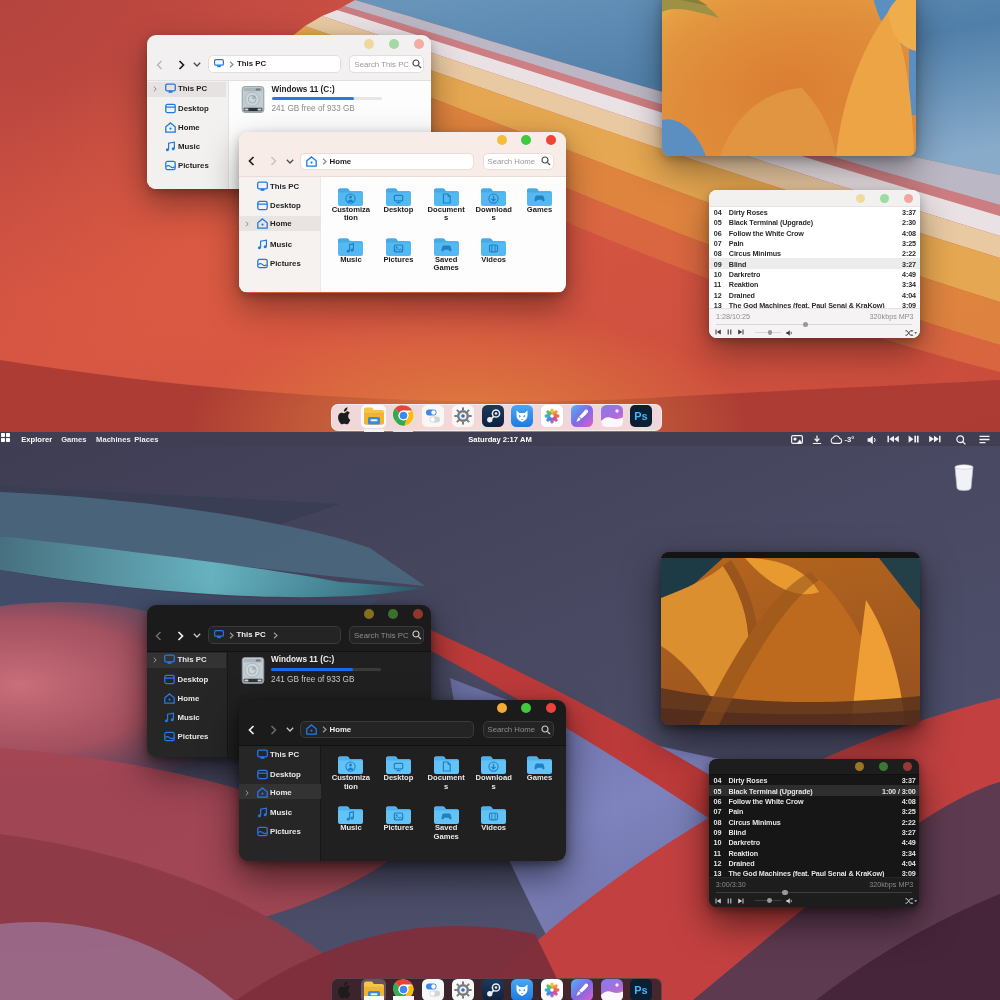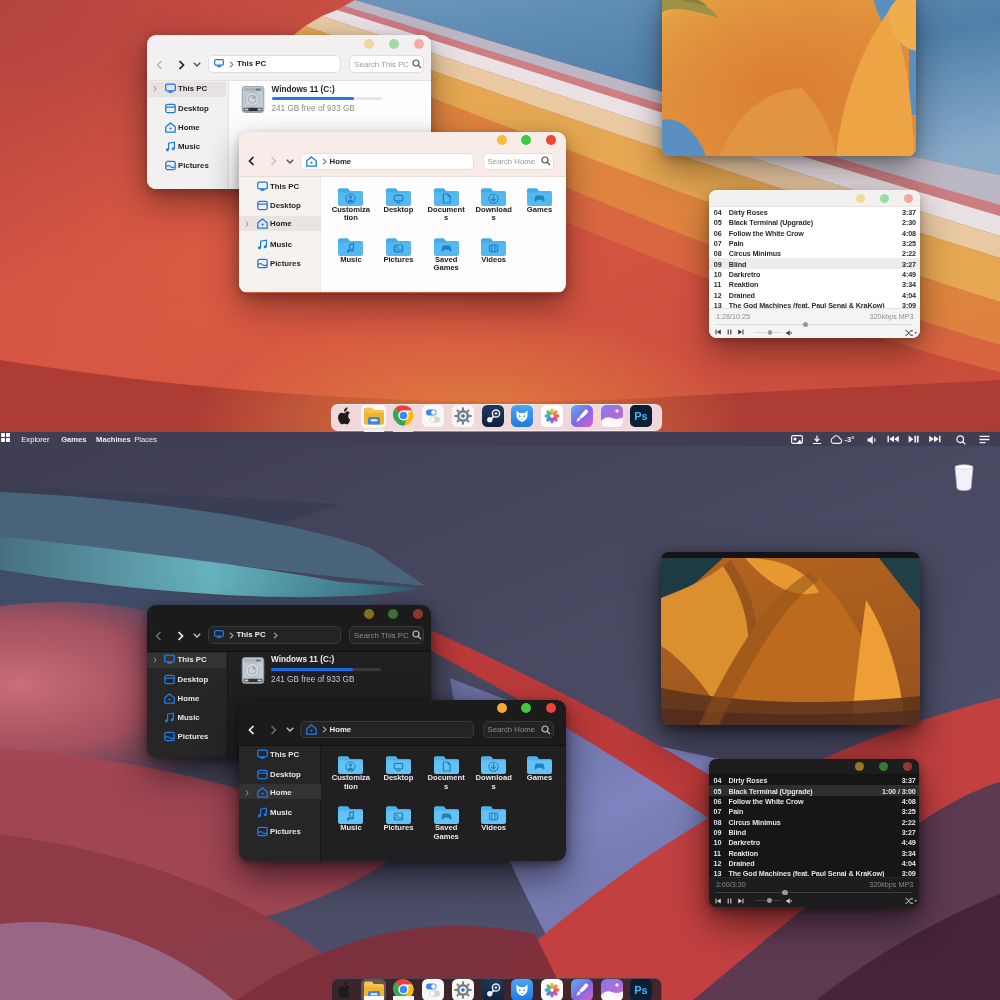--- a/index.html
+++ b/index.html
@@ -514,24 +514,25 @@
       </svg>
   <div class="abs" style="left:363.5px;top:429px;width:20px;height:2.5px;background:#f2f2f2;"></div>
   <div class="abs" style="left:393px;top:429px;width:20px;height:2.5px;background:#ecdee2;"></div>
   <div class="abs" style="left:0;top:432px;width:1000px;height:13.6px;background:#403e53;"></div>
 <svg class="abs" style="left:1.4px;top:433px" width="9" height="9" viewBox="0 0 9 9">
         <rect x="0" y="0" width="4" height="4" rx="0.7" fill="#fff"></rect>
         <rect x="5" y="0" width="4" height="4" rx="0.7" fill="#fff"></rect>
         <rect x="0" y="5" width="4" height="4" rx="0.7" fill="#fff"></rect>
         <rect x="5" y="5" width="4" height="4" rx="0.7" fill="#fff"></rect>
       </svg>
-<div class="abs" style="left:21.3px;top:435px;font-size:7.6px;font-weight:normal;color:#ffffff;">Explorer</div>
+<div class="abs" style="left:21.3px;top:435px;font-size:7.6px;font-weight:bold;color:#ffffff;">Explorer</div>
 <div class="abs" style="left:61.2px;top:435px;font-size:7.6px;font-weight:bold;color:#eeeef4;">Games</div>
 <div class="abs" style="left:96.1px;top:435px;font-size:7.6px;font-weight:bold;color:#eeeef4;">Machines</div>
-<div class="abs" style="left:134.3px;top:435px;font-size:7.6px;font-weight:normal;color:#eeeef4;">Places</div>
+<div class="abs" style="left:134.3px;top:435px;font-size:7.6px;font-weight:bold;color:#eeeef4;">Places</div>
+<div class="abs" style="left:0;top:435px;width:1000px;text-align:center;font-size:7.6px;font-weight:bold;color:#fff;">Saturday 2:17 AM</div>
 <svg class="abs" style="left:790.5px;top:434.6px" width="12" height="9" viewBox="0 0 12 9">
         <rect x="0.6" y="0.6" width="10.8" height="7.8" rx="1.4" fill="none" stroke="#f2f2f5" stroke-width="1.2"></rect>
         <circle cx="4" cy="4" r="1.6" fill="#f2f2f5"></circle>
         <path d="M6,8 L8.8,4.5 L11,8 Z" fill="#f2f2f5"></path>
       </svg>
 <svg class="abs" style="left:812px;top:434.6px" width="10" height="9.4" viewBox="0 0 10 9.4">
         <path d="M5,0.4 L5,5.6 M2.6,3.6 L5,6.2 L7.4,3.6" stroke="#f2f2f5" stroke-width="1.3" fill="none"></path>
         <path d="M0.8,8.6 L9.2,8.6" stroke="#f2f2f5" stroke-width="1.3"></path>
       </svg>
 <svg class="abs" style="left:830px;top:434.6px" width="13" height="9" viewBox="0 0 13 9">

